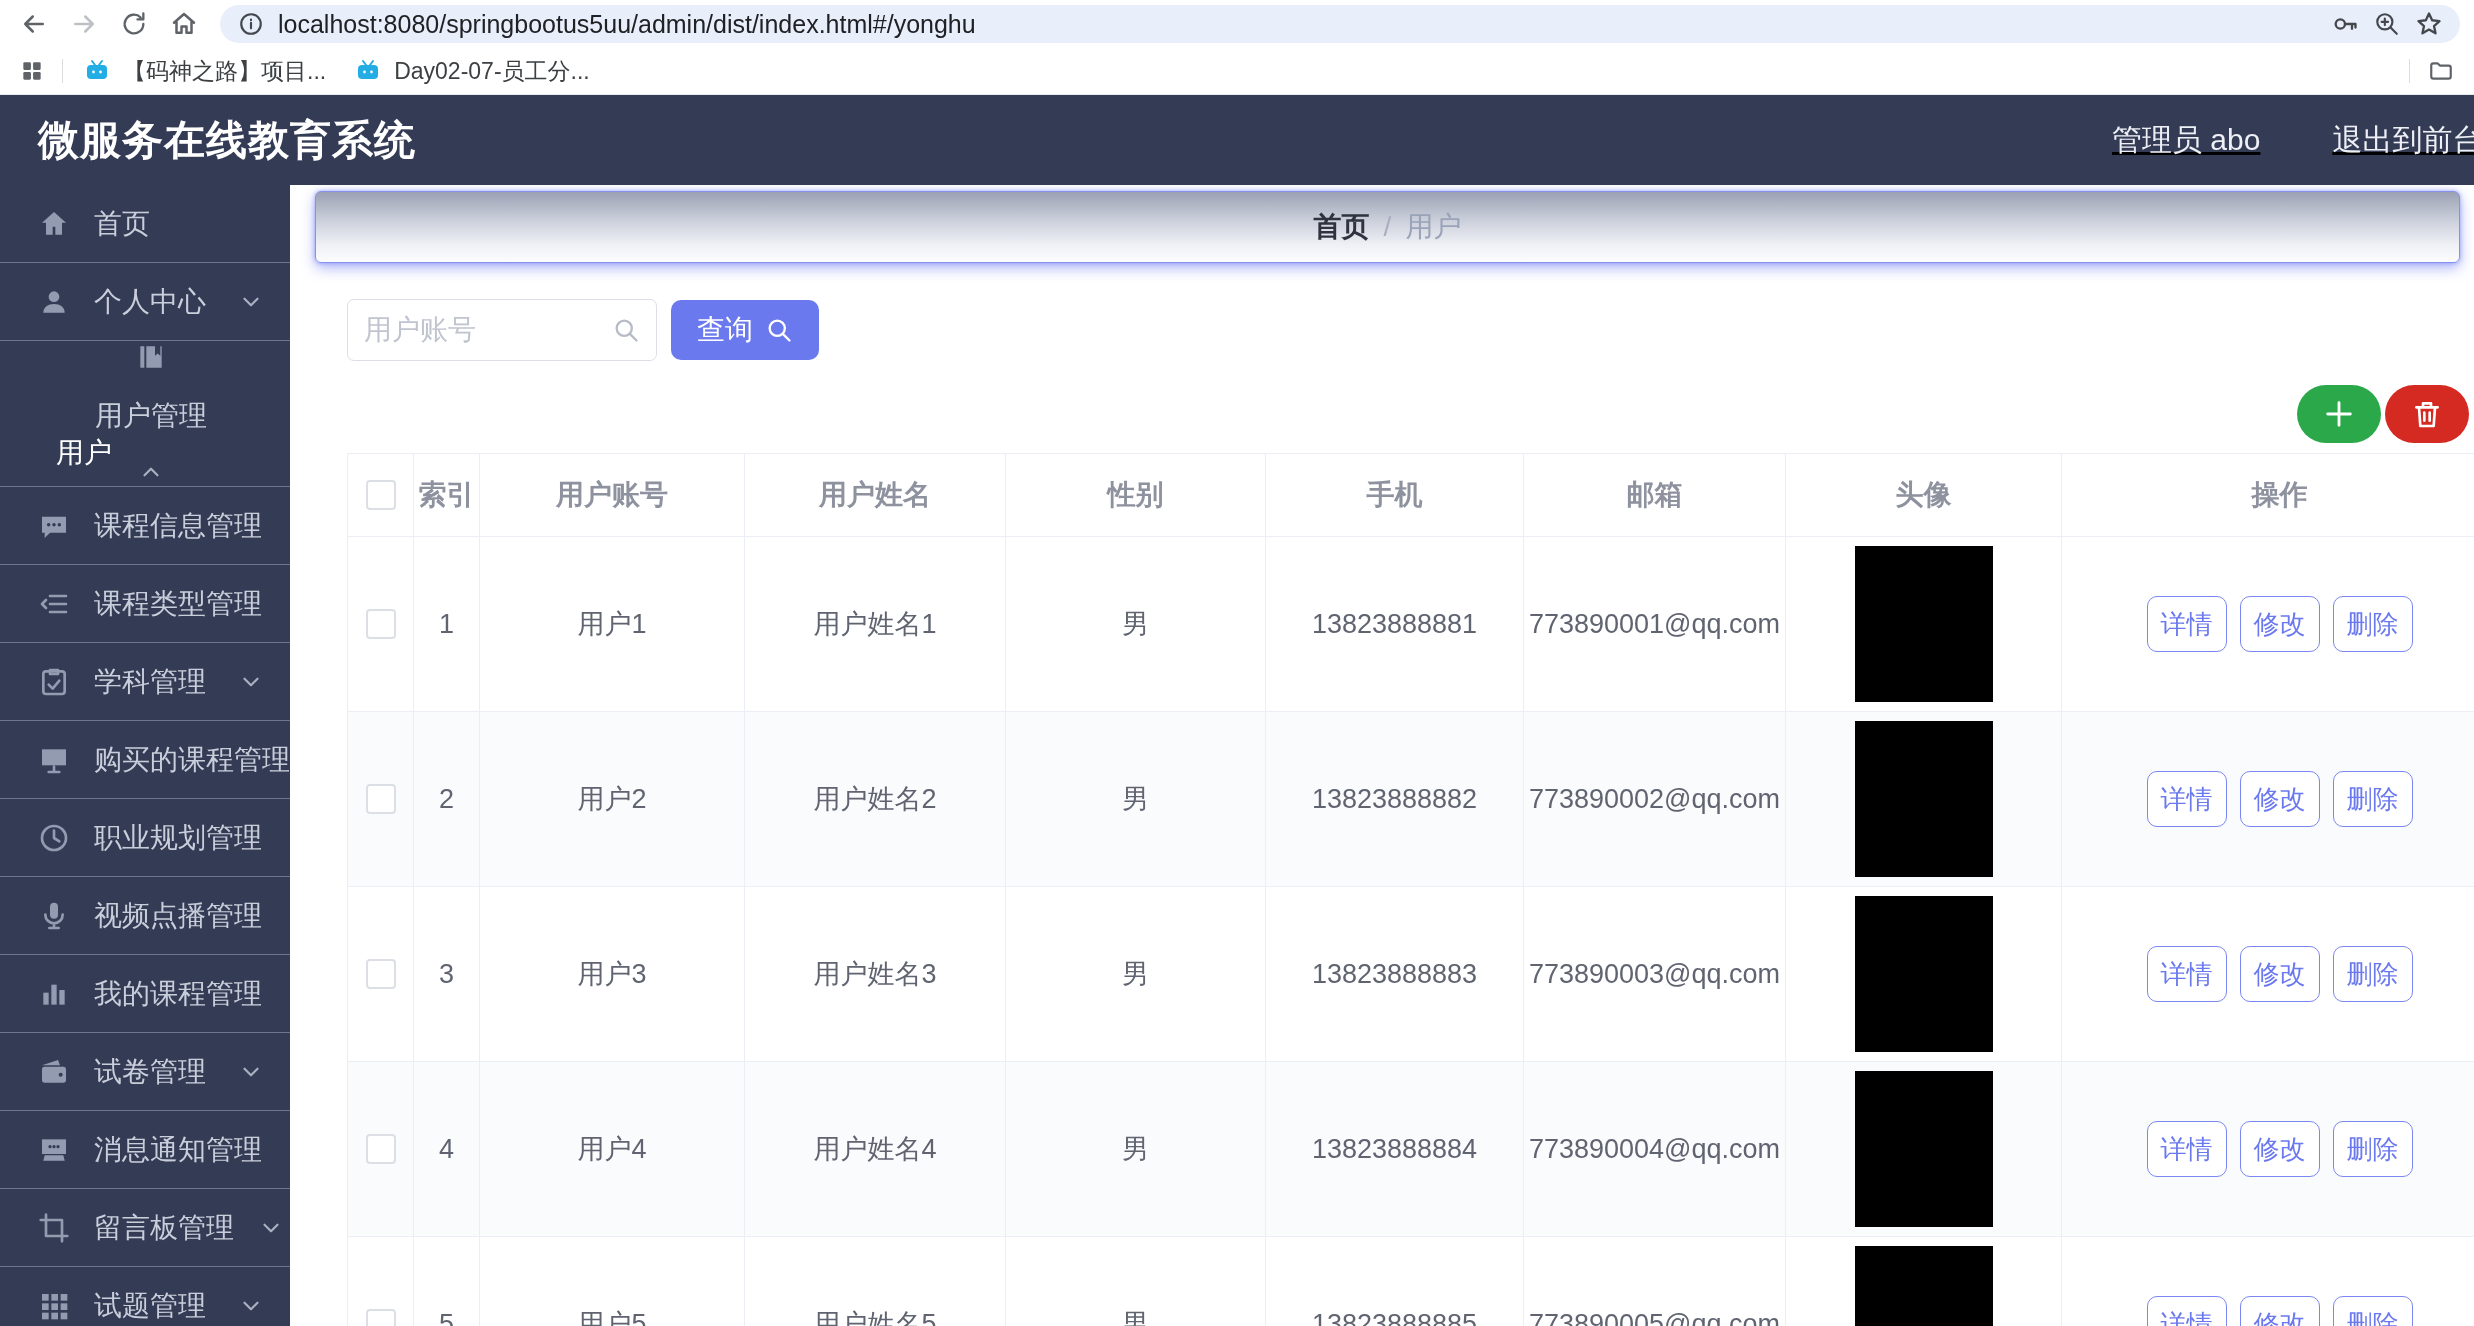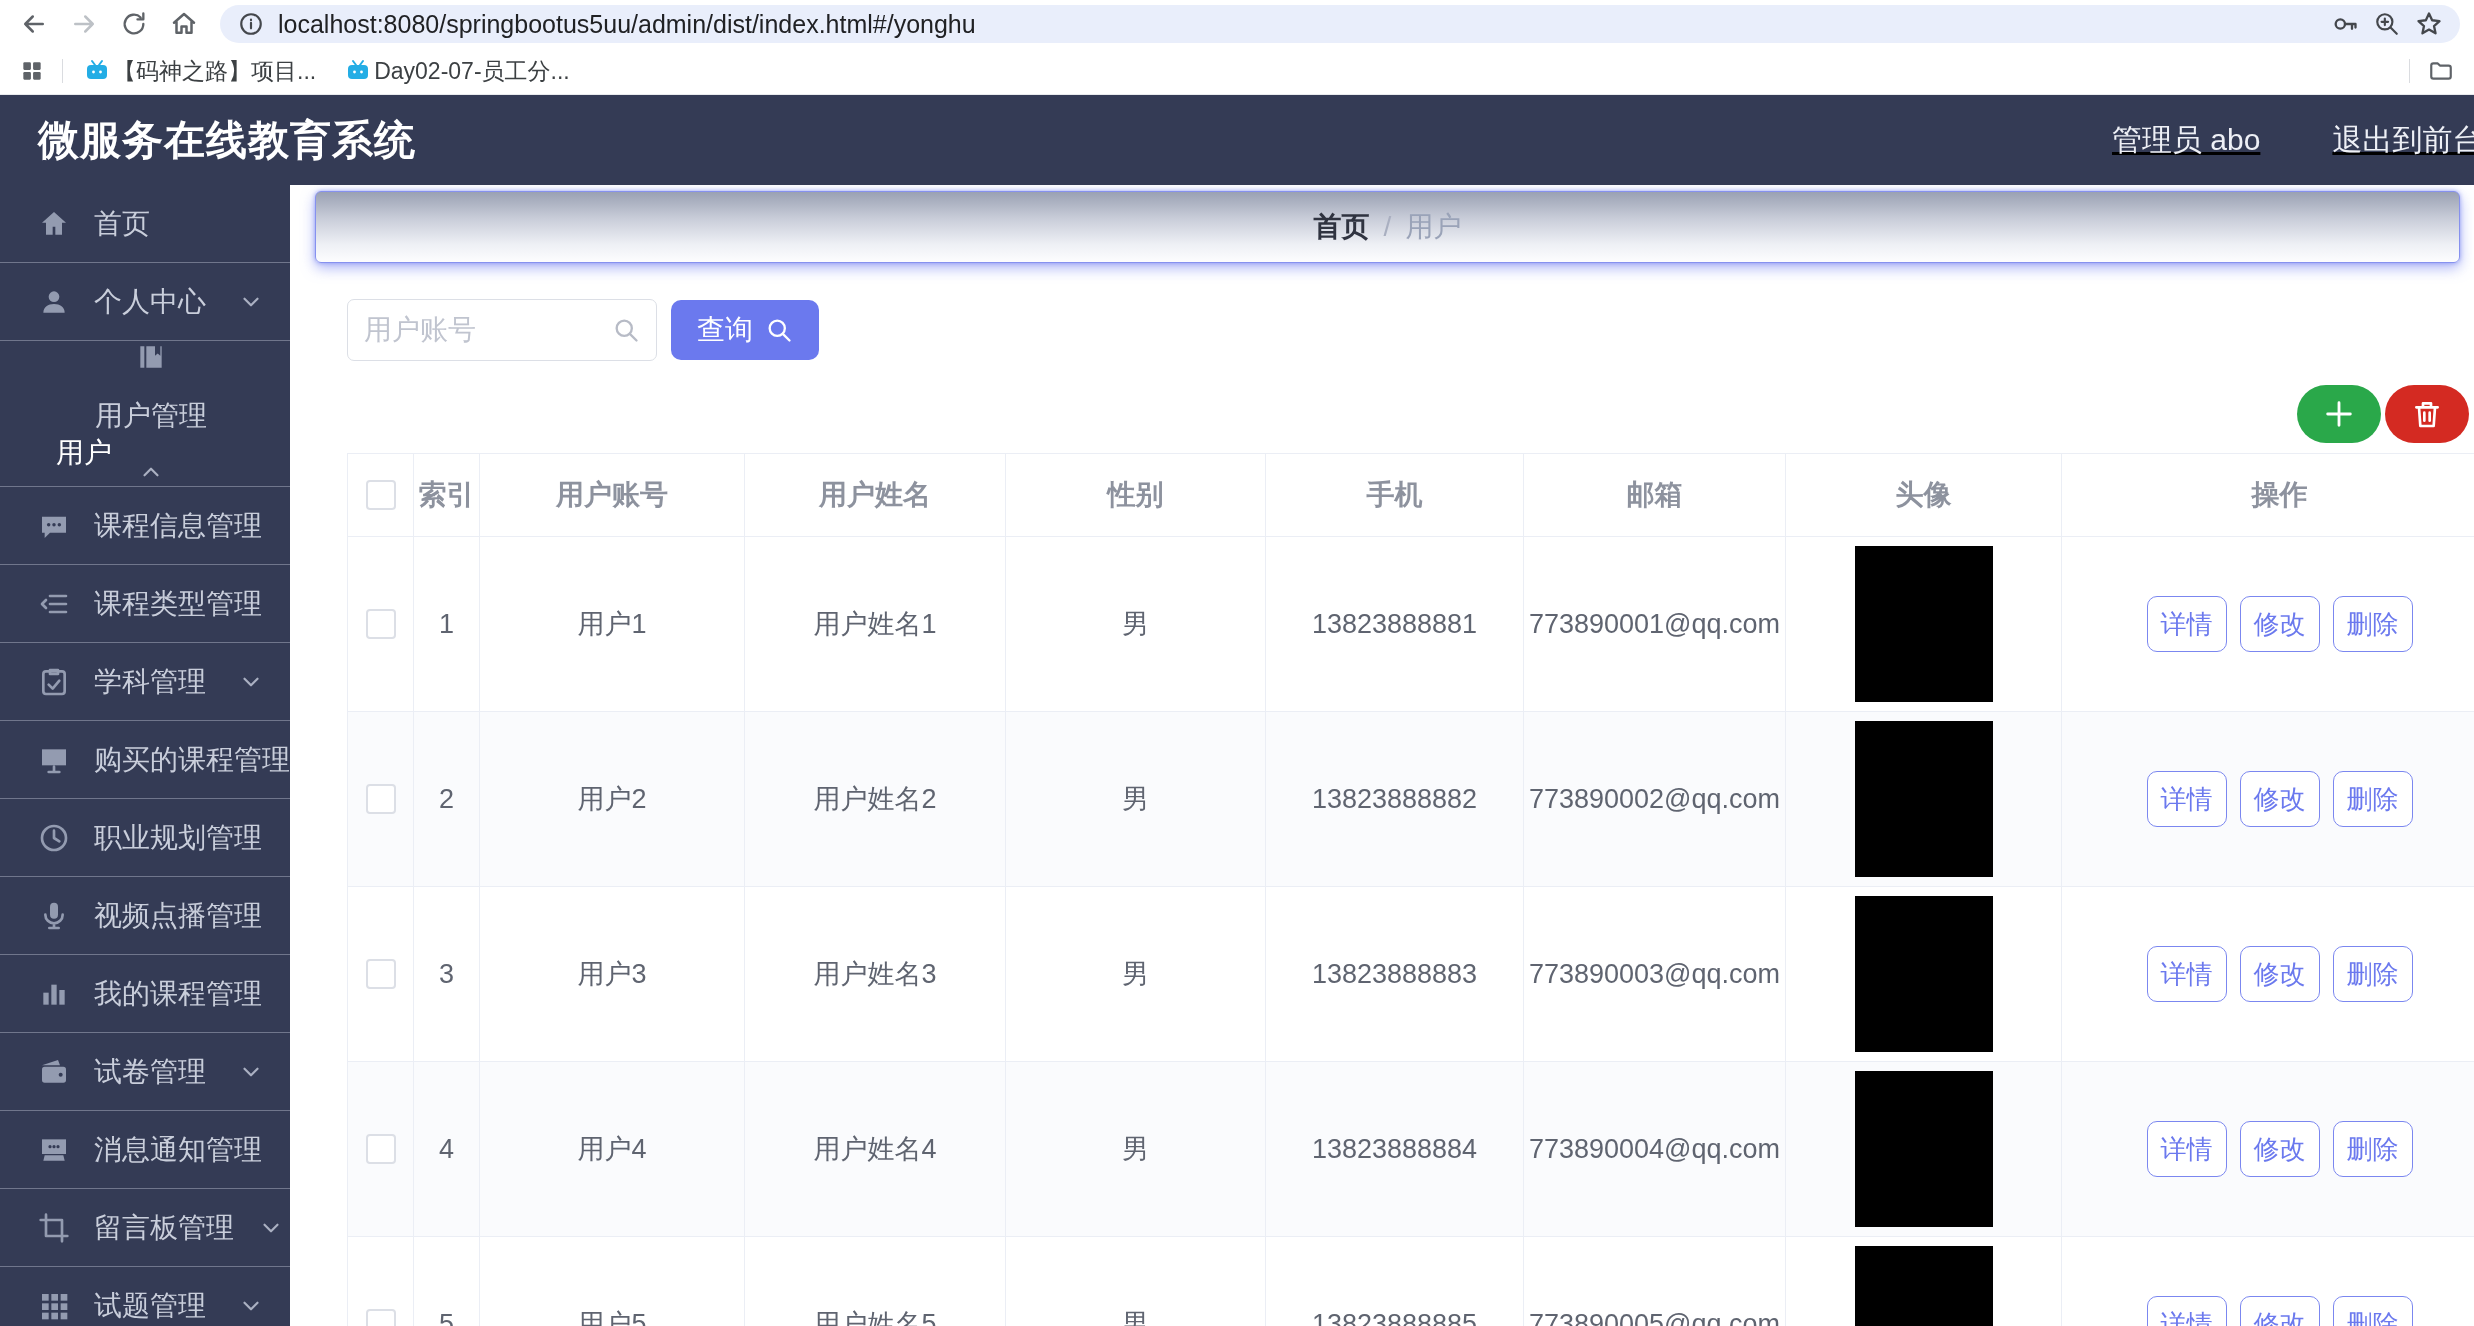--- a/index.html
+++ b/index.html
@@ -7,21 +7,21 @@
 
   
   .toolbar { height:48px; background:#fff; display:flex; align-items:center; padding:8px 14px; gap:10px; }
   .tb-btn { width:40px; height:40px; display:flex; align-items:center; justify-content:center; color:#5f6368; flex:0 0 auto; }
   .tb-btn.disabled { color:#bdc1c6; }
   .urlbar { flex:1; height:38px; background:#e9eefb; border-radius:19px; display:flex; align-items:center; padding:0 16px; gap:12px; margin-left:6px; }
   .url-text { flex:1; font-size:25px; color:#202124; white-space:nowrap; overflow:hidden; }
   .urlbar .mini { width:30px; height:30px; color:#44474c; display:flex; align-items:center; justify-content:center; flex:0 0 auto; }
   .bookmarks { height:47px; background:#fff; border-bottom:1px solid #e8eaed; display:flex; align-items:center; padding:0 16px; gap:14px; }
   .bm-sep { width:1px; height:24px; background:#dadce0; }
-  .bookmark { display:flex; align-items:center; gap:4px; font-size:23px; color:#3c4043; padding:4px 8px; border-radius:6px; white-space:nowrap; }
+  .bookmark { display:flex; align-items:center; gap:14px; font-size:23px; color:#3c4043; padding:4px 8px; border-radius:6px; white-space:nowrap; }
   .bm-spacer { flex:1; }
 
   
   .app-header { height:90px; background:#343b55; display:flex; align-items:center; position:relative; }
   .app-title { color:#fff; font-size:41px; font-weight:700; letter-spacing:1px; padding-left:38px; }
   .header-right { position:absolute; left:2112px; top:0; height:90px; display:flex; align-items:center; gap:72px; white-space:nowrap;text-decoration:underline; }
   .header-link { color:#eef0f6; font-size:30px; }
 
   
   .app-body { display:flex; height:1141px; }

